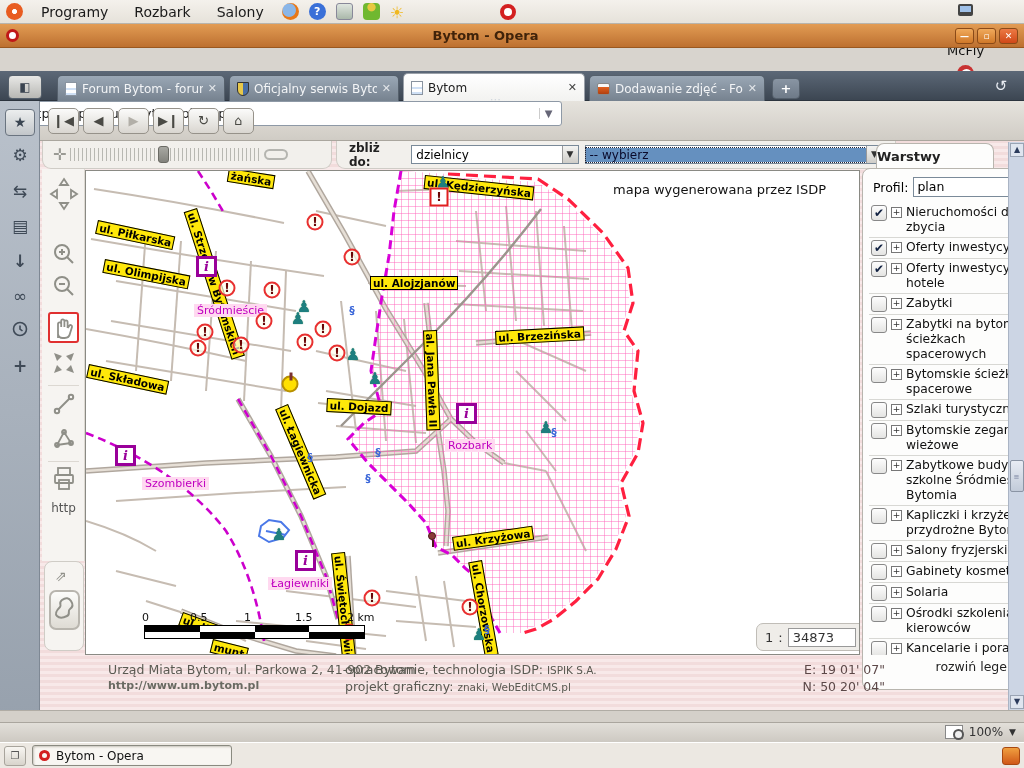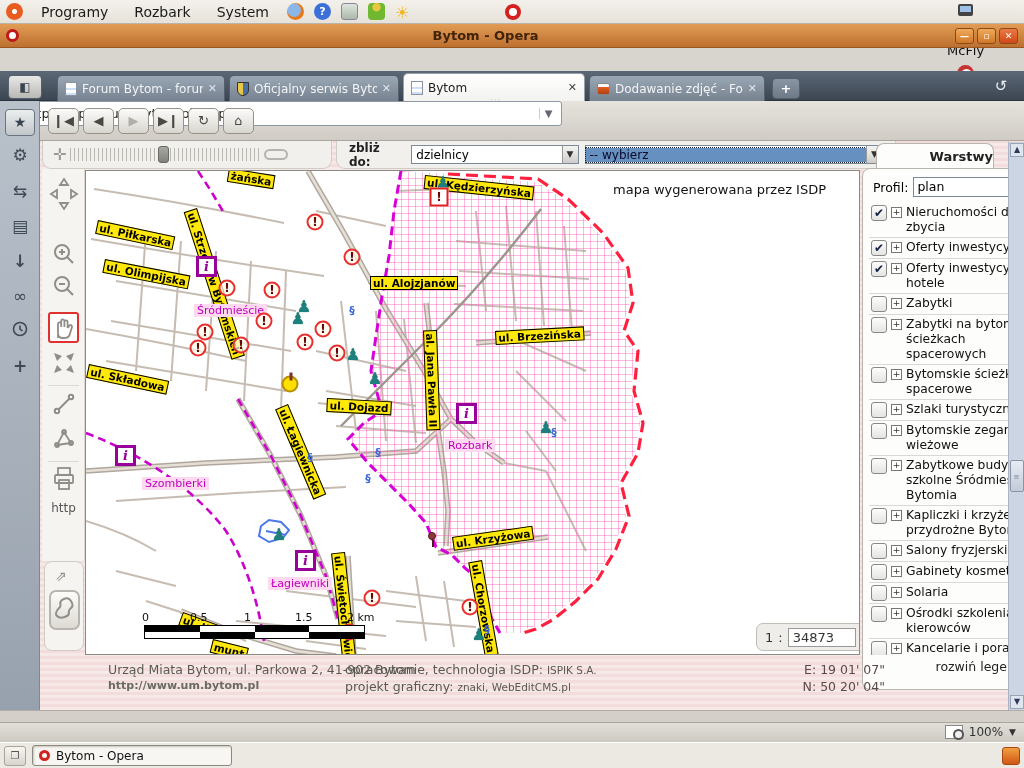--- a/index.html
+++ b/index.html
@@ -115,21 +115,21 @@
   #scalebar { left:58px; top:440px; width:240px; }
   #scalebar-labels { position:relative; height:14px; font-size:11px; color:#111; }
   #scalebar-labels span { position:absolute; top:0; }
   #scalebar-rows { width:221px; border:1px solid #000; background:#fff; }
   .sb-row { display:flex; height:6px; }
   .sb-seg { width:55px; height:6px; }
   #scale-input-box { left:670px; top:452px; width:134px; height:28px; background:#efede9; border:1px solid #c0bdb7; border-radius:7px; display:flex; align-items:center; gap:5px; padding:0 8px; font-size:13px; color:#333; }
   #scale-val { width:68px; height:19px; background:#fff; border:1px solid #999; font-size:13px; padding:0 4px; line-height:17px; }
 
   
-  #layers-tab { left:836px; top:2px; width:118px; height:26px; background:#fdfdfc; border:1px solid #b8b5ae; border-bottom:none; border-radius:8px 8px 0 0; text-align:right; font-weight:bold; font-size:13px; line-height:25px; color:#222; }
+  #layers-tab { left:836px; top:2px; width:118px; height:26px; background:#fdfdfc; border:1px solid #b8b5ae; border-bottom:none; border-radius:8px 8px 0 0; text-align:left; font-weight:bold; font-size:13px; line-height:25px; color:#222; }
   #layers-panel { left:822px; top:27px; width:148px; height:522px; background:#fdfdfc; border:1px solid #b8b5ae; border-radius:8px 0 0 8px; padding:6px 0 0 6px; overflow:hidden; }
   #profil-row { display:flex; align-items:center; gap:5px; font-size:12.5px; padding:2px 0 6px 4px; }
   #profil-input { width:98px; height:20px; background:#fff; border:1px solid #7a8a99; font-size:12.5px; padding:0 3px; line-height:18px; }
   #layer-list { height:452px; overflow:hidden; }
   .layer-row { display:flex; align-items:flex-start; gap:4px; padding:2px 0 2px 2px; border-bottom:1px solid #d8d8d4; }
   .cb { flex:none; width:16px; height:16px; border:1px solid #888; border-radius:3px; background:linear-gradient(#fdfdfd,#e4e4e2); text-align:center; line-height:14px; font-size:12px; color:#102040; }
   .plusbox { flex:none; width:11px; height:11px; margin-top:2px; border:1px solid #777; background:#fff; text-align:center; line-height:9px; font-size:9px; color:#333; }
   .layer-lbl { font-size:12.3px; line-height:15px; color:#111; white-space:nowrap; overflow:hidden; }
   #legend-link { text-align:right; font-size:12.5px; color:#222; padding:4px 2px 0 0; white-space:nowrap; overflow:hidden; }
 
@@ -162,21 +162,21 @@
 </style>
 </head>
 <body>
 
 <div id="screen">
 
   <div id="top-panel" class="abs">
     <span class="mini-icon" id="ubuntu-logo"></span>
     <span class="gmenu">Programy</span>
     <span class="gmenu">Rozbark</span>
-    <span class="gmenu">System</span>
+    <span class="gmenu">Salony</span>
     <span class="mini-icon" id="ff-icon"></span>
     <span class="mini-icon" id="help-icon">?</span>
     <span class="mini-icon" id="shot-icon"></span>
     <span class="mini-icon" id="user-icon"></span>
     <span class="mini-icon" id="sun-icon">☀</span>
     <span id="panel-opera"></span>
     <span id="panel-right">
       <span class="clock">sob  9 sty, 21:44</span>
       <span class="tray">⋮</span>
       <span class="o-ring"></span>

